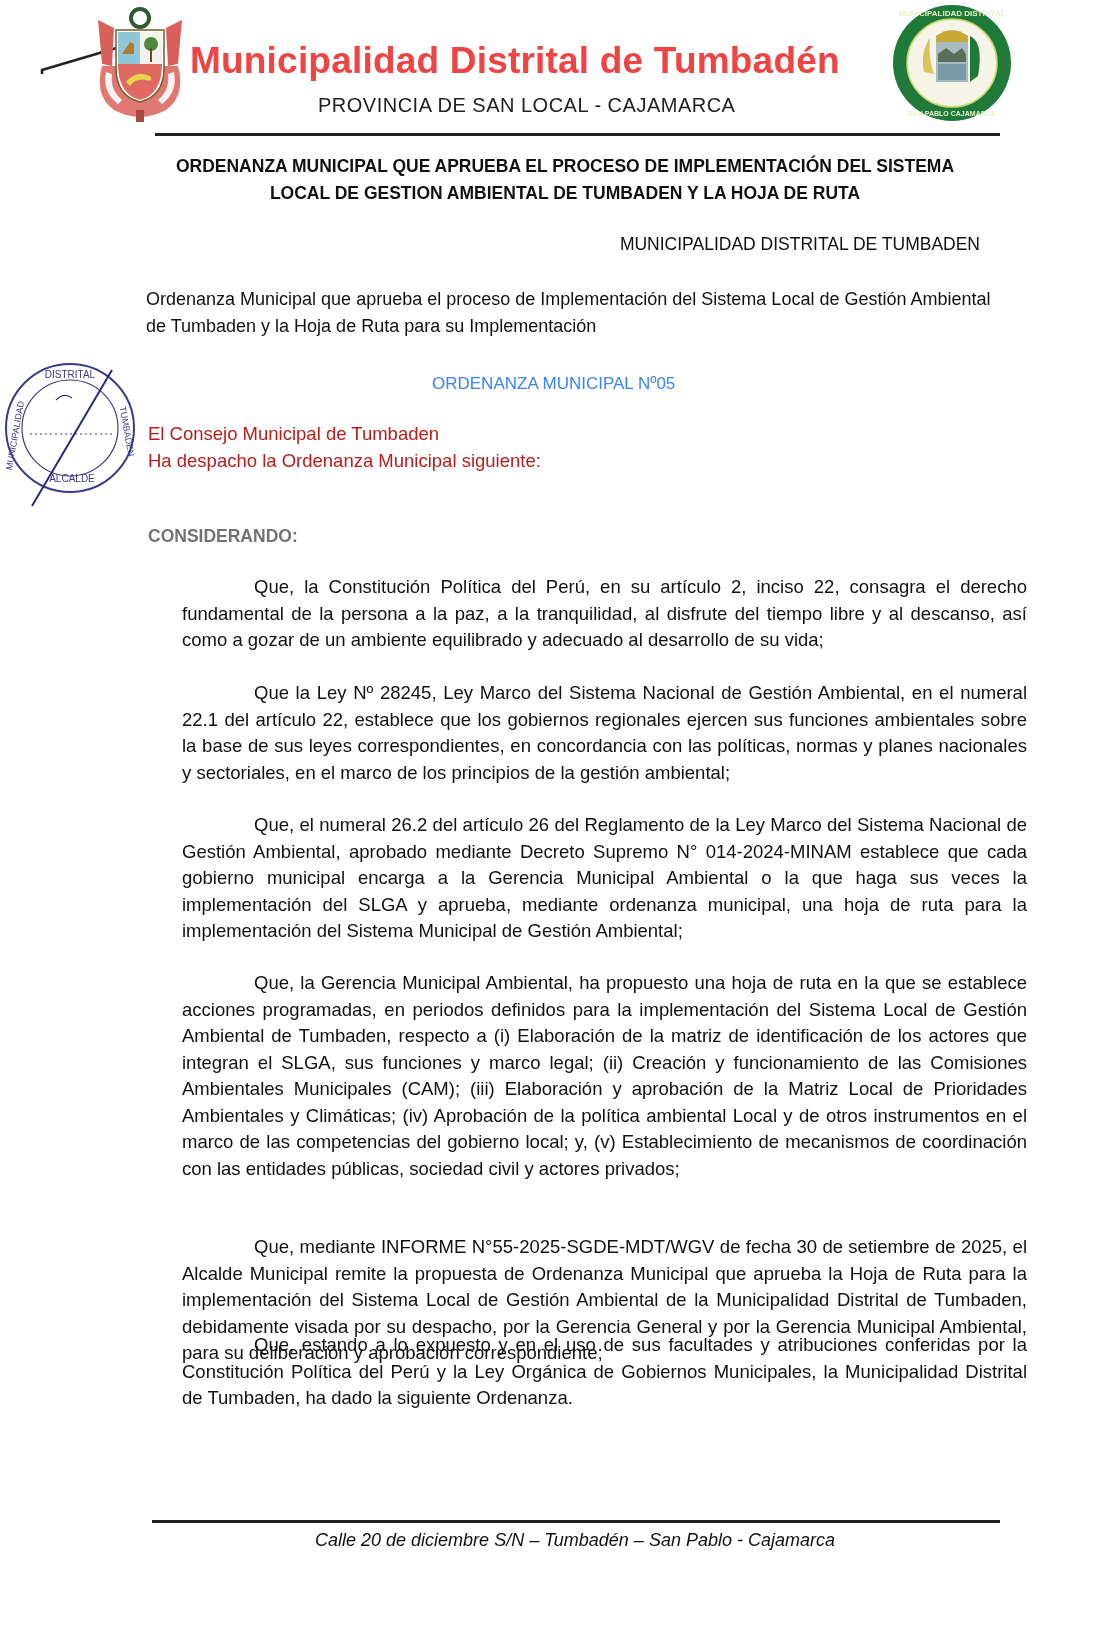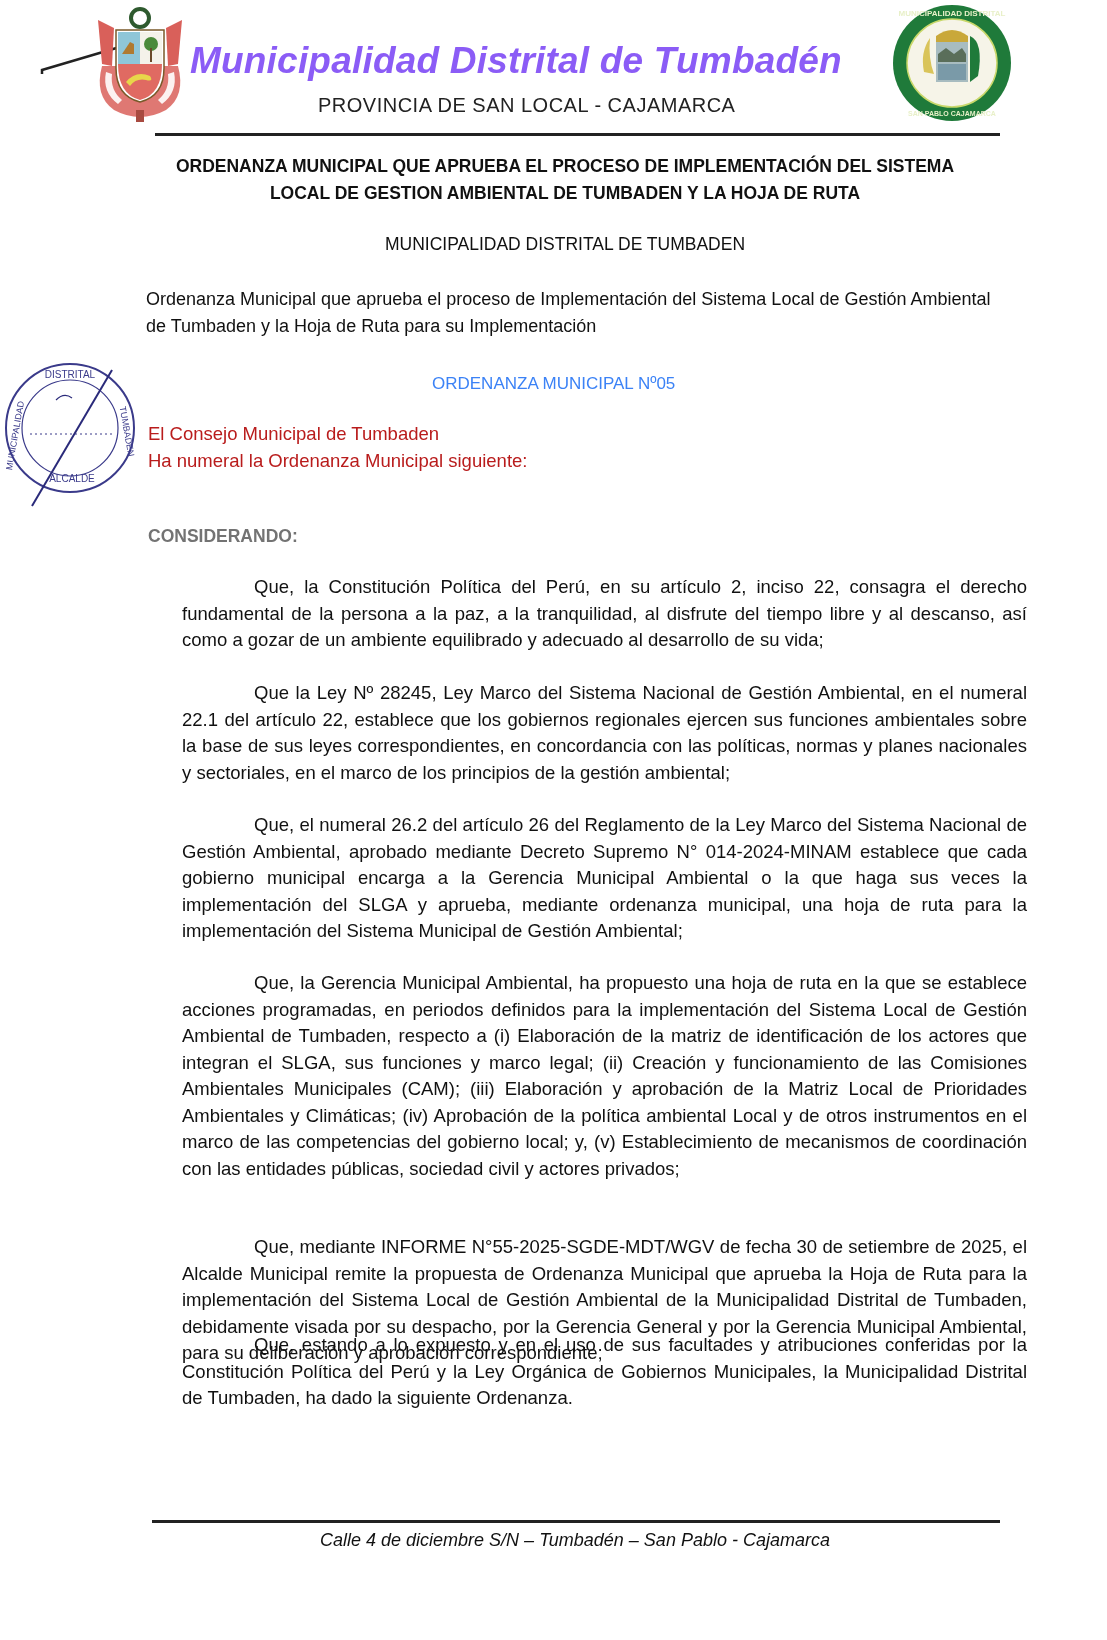--- a/index.html
+++ b/index.html
@@ -7,39 +7,39 @@
     width: 1107px; height: 1640px; position: relative; overflow: hidden;
     font-family: "Liberation Sans", sans-serif; color: #1a1a1a;
   }
   .page { position: absolute; left: 0; top: 0; width: 1107px; height: 1640px; }
 
   
   .header { position: absolute; left: 0; top: 0; width: 1107px; height: 140px; }
   .coat { position: absolute; left: 92px; top: 6px; width: 96px; height: 120px; }
   .pen-line { position: absolute; left: 38px; top: 40px; width: 120px; height: 40px; }
   .title {
-    position: absolute; left: 190px; top: 40px; font-size: 37px; font-style: italic;
-    font-weight: bold; color: #8b5cf6; letter-spacing: 0.2px; white-space: nowrap;
+    position: absolute; left: 190px; top: 40px; font-size: 37px; 
+    font-weight: bold; color: #ef4444; letter-spacing: 0.2px; white-space: nowrap;
   }
   .subtitle {
     position: absolute; left: 318px; top: 94px; font-size: 20px; color: #222;
     letter-spacing: 0.5px; white-space: nowrap;
   }
   .seal { position: absolute; left: 890px; top: 2px; width: 124px; height: 122px; }
   .rule-top {
     position: absolute; left: 155px; top: 133px; width: 845px; height: 3px; background: #222;
   }
 
   
   .doc-title {
     position: absolute; left: 150px; top: 153px; width: 830px; text-align: center;
     font-weight: bold; font-size: 17.5px; line-height: 27px; color: #111;
   }
   .muni {
-    position: absolute; left: 150px; top: 234px; width: 830px; text-align: center;
+    position: absolute; left: 150px; top: 234px; width: 830px; text-align: right;
     font-size: 17.5px; color: #111;
   }
   .summary {
     position: absolute; left: 146px; top: 286px; width: 860px;
     font-size: 18px; line-height: 27px; color: #111;
   }
   .ord-num {
     position: absolute; left: 432px; top: 374px; font-size: 17px; color: #3b82f6; white-space: nowrap;
   }
   .stamp { position: absolute; left: 0px; top: 348px; width: 146px; height: 160px; }
@@ -124,32 +124,32 @@
     <text x="18" y="88" font-size="9" fill="#3a3a8a" text-anchor="middle" font-family="Liberation Sans, sans-serif" transform="rotate(-80 18 88)">MUNICIPALIDAD</text>
     <text x="124" y="84" font-size="9" fill="#3a3a8a" text-anchor="middle" font-family="Liberation Sans, sans-serif" transform="rotate(80 124 84)">TUMBADEN</text>
     <text x="72" y="134" font-size="10" fill="#3a3a8a" text-anchor="middle" font-family="Liberation Sans, sans-serif">ALCALDE</text>
     <line x1="30" y1="86" x2="112" y2="86" stroke="#3a3a8a" stroke-width="1" stroke-dasharray="2,3"></line>
     <path d="M32 158 L112 22" stroke="#2a2a7a" stroke-width="2" fill="none"></path>
     <path d="M56 52 Q64 44 72 50" stroke="#2a2a7a" stroke-width="1.2" fill="none"></path>
   </svg>
 
   <div class="council">
     <div>El Consejo Municipal de Tumbaden</div>
-    <div>Ha numeral la Ordenanza Municipal siguiente:</div>
+    <div>Ha despacho la Ordenanza Municipal siguiente:</div>
   </div>
 
   <div class="considerando">CONSIDERANDO:</div>
 
   <div class="para" style="top:574px;"><span class="indent"></span><span>Que, la Constitución Política del Perú, en su artículo 2, inciso 22, consagra el derecho fundamental de la persona a la paz, a la tranquilidad, al disfrute del tiempo libre y al descanso, así como a gozar de un ambiente equilibrado y adecuado al desarrollo de su vida;</span></div>
 
   <div class="para" style="top:680px;"><span class="indent"></span><span>Que la Ley Nº 28245, Ley Marco del Sistema Nacional de Gestión Ambiental, en el numeral 22.1 del artículo 22, establece que los gobiernos regionales ejercen sus funciones ambientales sobre la base de sus leyes correspondientes, en concordancia con las políticas, normas y planes nacionales y sectoriales, en el marco de los principios de la gestión ambiental;</span></div>
 
   <div class="para" style="top:812px;"><span class="indent"></span><span>Que, el numeral 26.2 del artículo 26 del Reglamento de la Ley Marco del Sistema Nacional de Gestión Ambiental, aprobado mediante Decreto Supremo N° 014-2024-MINAM establece que cada gobierno municipal encarga a la Gerencia Municipal Ambiental o la que haga sus veces la implementación del SLGA y aprueba, mediante ordenanza municipal, una hoja de ruta para la implementación del Sistema Municipal de Gestión Ambiental;</span></div>
 
   <div class="para" style="top:970px;"><span class="indent"></span><span>Que, la Gerencia Municipal Ambiental, ha propuesto una hoja de ruta en la que se establece acciones programadas, en periodos definidos para la implementación del Sistema Local de Gestión Ambiental de Tumbaden, respecto a (i) Elaboración de la matriz de identificación de los actores que integran el SLGA, sus funciones y marco legal; (ii) Creación y funcionamiento de las Comisiones Ambientales Municipales (CAM); (iii) Elaboración y aprobación de la Matriz Local de Prioridades Ambientales y Climáticas; (iv) Aprobación de la política ambiental Local y de otros instrumentos en el marco de las competencias del gobierno local; y, (v) Establecimiento de mecanismos de coordinación con las entidades públicas, sociedad civil y actores privados;</span></div>
 
   <div class="para" style="top:1234px;"><span class="indent"></span><span>Que, mediante INFORME N°55-2025-SGDE-MDT/WGV de fecha 30 de setiembre de 2025, el Alcalde Municipal remite la propuesta de Ordenanza Municipal que aprueba la Hoja de Ruta para la implementación del Sistema Local de Gestión Ambiental de la Municipalidad Distrital de Tumbaden, debidamente visada por su despacho, por la Gerencia General y por la Gerencia Municipal Ambiental, para su deliberación y aprobación correspondiente;</span></div>
 
   <div class="para" style="top:1332px;"><span class="indent"></span><span>Que, estando a lo expuesto y en el uso de sus facultades y atribuciones conferidas por la Constitución Política del Perú y la Ley Orgánica de Gobiernos Municipales, la Municipalidad Distrital de Tumbaden, ha dado la siguiente Ordenanza.</span></div>
 
   <div class="rule-bottom"></div>
-  <div class="footer">Calle 4 de diciembre S/N – Tumbadén – San Pablo - Cajamarca</div>
+  <div class="footer">Calle 20 de diciembre S/N – Tumbadén – San Pablo - Cajamarca</div>
 </div>
 
 </body></html>

